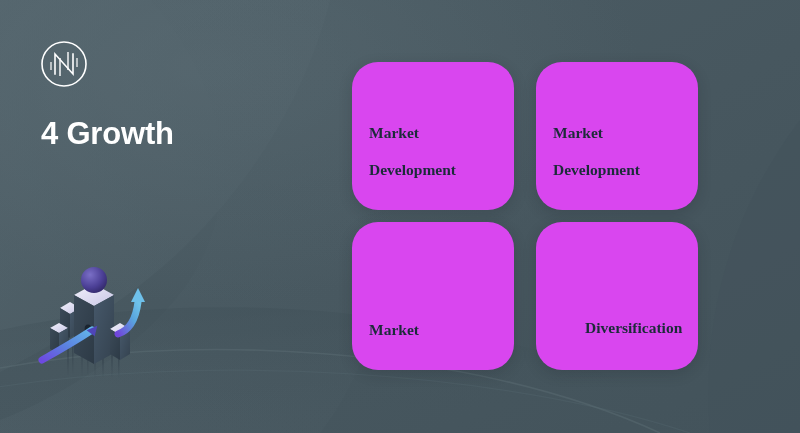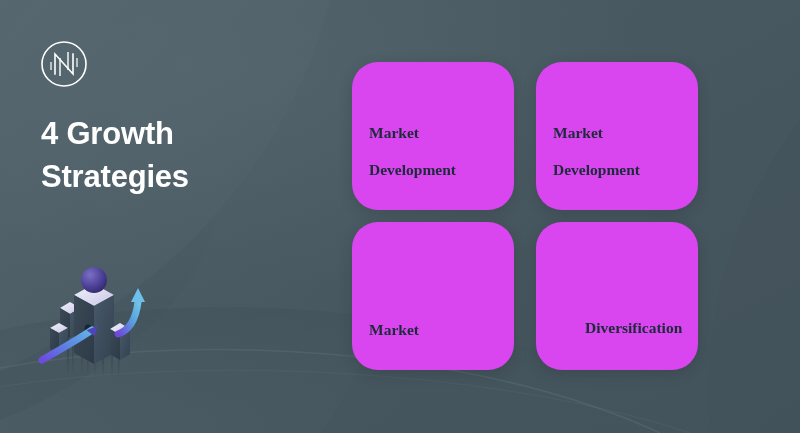--- a/index.html
+++ b/index.html
@@ -117,21 +117,20 @@
     <circle cx="24" cy="24" r="22" fill="none" stroke="#ffffff" stroke-width="1.6"></circle>
     <path d="M15 34 L15 14 L33 34 L33 14" fill="none" stroke="#ffffff" stroke-width="1.6" stroke-linecap="square"></path>
     <path d="M20 36 L20 18" fill="none" stroke="#ffffff" stroke-width="1.4"></path>
     <path d="M28 30 L28 12" fill="none" stroke="#ffffff" stroke-width="1.4"></path>
     <path d="M11 22 L11 30" fill="none" stroke="#ffffff" stroke-width="1.2"></path>
     <path d="M37 18 L37 27" fill="none" stroke="#ffffff" stroke-width="1.2"></path>
   </svg>
 
   <h1 class="title">
     <span class="l1">4 Growth</span>
-    <span class="l2">Strategies</span>
   </h1>
 
   <svg class="illus" viewBox="0 0 130 126">
     <defs>
       <linearGradient id="arrowGrad" x1="0" y1="1" x2="1" y2="0">
         <stop offset="0%" stop-color="#6d4ae0"></stop>
         <stop offset="45%" stop-color="#5b7fe0"></stop>
         <stop offset="100%" stop-color="#63b6e8"></stop>
       </linearGradient>
       <linearGradient id="arrowGrad2" x1="0" y1="1" x2="1" y2="0">

